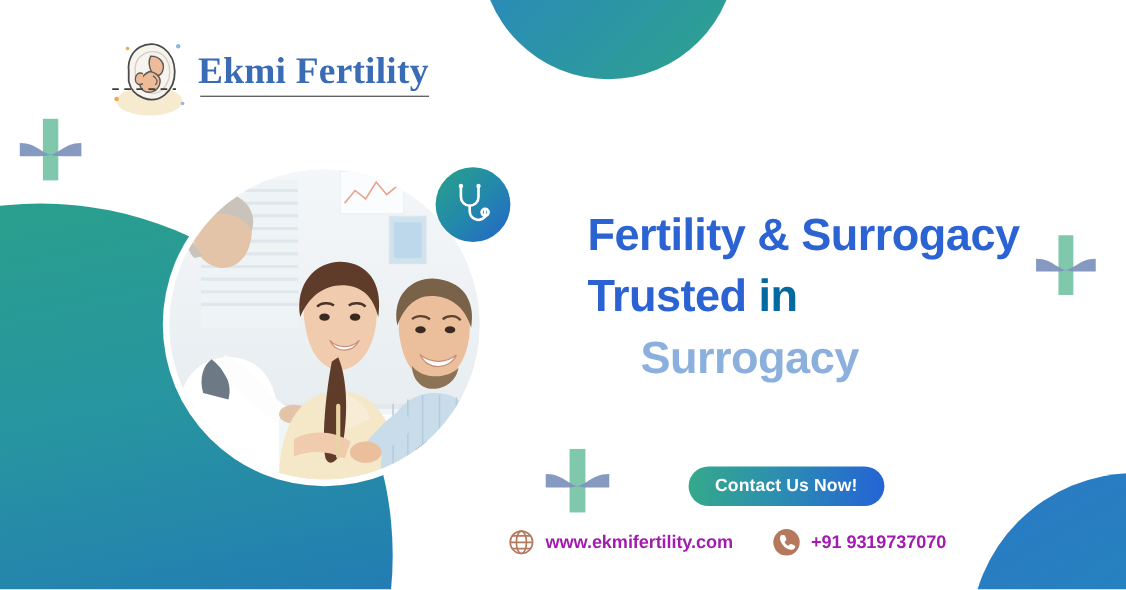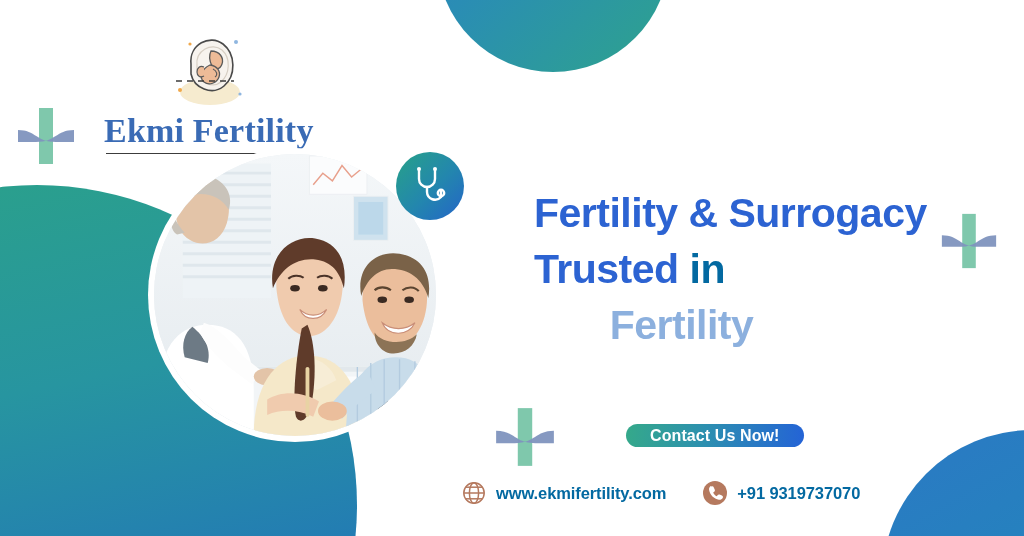--- a/index.html
+++ b/index.html
@@ -50,25 +50,24 @@
     position: absolute;
   }
   #cross-left   { left: 14px;  top: 104px; width: 64px; height: 64px; }
   #cross-right  { left: 938px; top: 210px; width: 62px; height: 62px; }
   #cross-mid    { left: 492px; top: 404px; width: 66px; height: 66px; }
   .cross svg { display: block; width: 100%; height: 100%; }
 
   
   #logo-block {
     position: absolute;
-    left: 100px;
+    left: 90px;
     top: 24px;
     display: flex;
     align-items: center;
-    flex-direction: column;
   }
   #logo-mark {
     width: 86px;
     height: 86px;
     flex: 0 0 auto;
   }
   #logo-mark svg { display: block; width: 100%; height: 100%; }
   #logo-text {
     margin-left: 4px;
     padding-top: 2px;
@@ -151,21 +150,21 @@
   #line-3 { text-align: center; padding-right: 180px; }
   .txt-primary  { color: #2C63D2; }
   .txt-dark     { color: #0369a1; }
   .txt-light    { color: #8CB0DE; }
 
   
   #cta-button {
     position: absolute;
     left: 626px;
     top: 424px;
-    height: 23px;
+    height: 36px;
     padding: 0 24px;
     border: none;
     border-radius: 20px;
     background: linear-gradient(95deg, #35A98A 0%, #2C8FB0 45%, #2463D6 100%);
     color: #ffffff;
     font-family: "Liberation Sans", sans-serif;
     font-weight: bold;
     font-size: 16px;
     letter-spacing: .1px;
     cursor: pointer;
@@ -190,21 +189,21 @@
   .contact-icon {
     width: 26px;
     height: 26px;
     flex: 0 0 auto;
     margin-right: 9px;
   }
   .contact-icon svg { display: block; width: 100%; height: 100%; }
   .contact-text {
     font-weight: bold;
     font-size: 16.5px;
-    color: #0369a1;
+    color: #a21caf;
     letter-spacing: -0.1px;
     white-space: nowrap;
   }
 </style>
 </head>
 <body>
 
 <div id="banner">
 
   <div class="blob" id="blob-top"></div>
@@ -357,21 +356,21 @@
   </div>
 
   <h1 id="headline">
     <span class="line" id="line-1">
       <span class="txt-primary">Fertility &amp; Surrogacy</span>
     </span>
     <span class="line" id="line-2">
       <span class="txt-primary">Trusted</span><span>&nbsp;</span><span class="txt-dark">in</span>
     </span>
     <span class="line" id="line-3">
-      <span class="txt-light">Fertility</span>
+      <span class="txt-light">Surrogacy</span>
     </span>
   </h1>
 
   <button id="cta-button">Contact Us Now!</button>
 
   <div id="contact-row">
     <div class="contact-item" id="contact-website">
       <span class="contact-icon">
         <svg viewBox="0 0 26 26" fill="none" stroke="#B5795E" stroke-width="1.5">
           <circle cx="13" cy="13" r="10.2"></circle>

